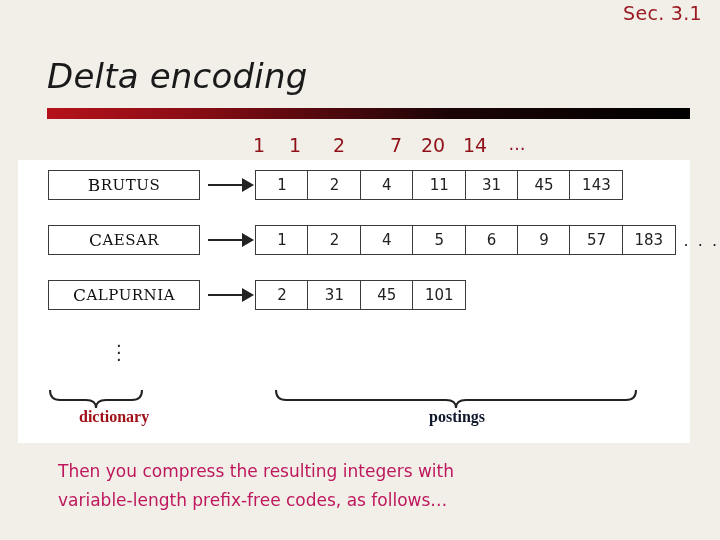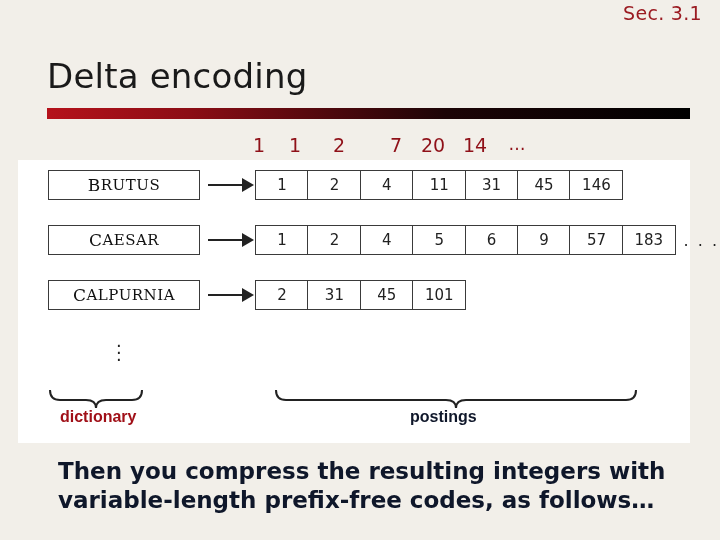--- a/index.html
+++ b/index.html
@@ -34,20 +34,21 @@
 
   #slide-title {
     position: absolute;
     left: 47px;
     top: 56px;
     font-size: 34px;
     color: #1a1a1a;
     font-family: "DejaVu Sans", sans-serif;
     font-weight: normal;
     letter-spacing: 0.2px;
+    font-style: italic;
   }
 
   #title-rule {
     position: absolute;
     left: 47px;
     top: 108px;
     width: 643px;
     height: 11px;
     background: linear-gradient(to right, #b5121b 0%, #8c0d15 22%, #1c0406 62%, #000000 100%);
   }
@@ -178,38 +179,38 @@
     line-height: 6px;
     color: #222;
     font-family: "DejaVu Sans", sans-serif;
     letter-spacing: 0;
   }
   #vdots div { height: 7px; }
 
   
   .brace-label {
     position: absolute;
-    font-family: Liberation Sans, sans-serif;
+    font-family: Liberation Serif, serif;
     font-weight: bold;
     font-size: 16px;
+    margin-left: 19px;
   }
   #dict-label { left: 42px; top: 248px; color: #a01018; }
   #postings-label { left: 392px; top: 248px; color: #0f172a; }
 
   
   #caption {
     position: absolute;
     left: 58px;
     top: 457px;
     width: 620px;
-    font-size: 23px;
-    color: #0f172a;
+    font-size: 17px;
+    color: #be185d;
     line-height: 29px;
     font-family: "DejaVu Sans", sans-serif;
-    font-weight: bold;
   }
 </style>
 </head>
 <body>
 
 <div id="slide">
 
   <div id="sec-label">Sec. 3.1</div>
 
   <div id="slide-title">Delta encoding</div>
@@ -234,21 +235,21 @@
         <div class="shaft"></div>
           <div class="head"></div>
       </div>
       <div class="posting-cells">
         <div class="cell">1</div>
         <div class="cell">2</div>
         <div class="cell">4</div>
         <div class="cell">11</div>
         <div class="cell">31</div>
         <div class="cell">45</div>
-        <div class="cell">146</div>
+        <div class="cell">143</div>
       </div>
     </div>
 
     <div class="term-row" style="top:65px;">
       <div class="term-box" style="font-variant: normal;"><span class="first-cap">C</span>AESAR</div>
       <div class="arrow">
         <div class="shaft"></div>
           <div class="head"></div>
       </div>
       <div class="posting-cells">

